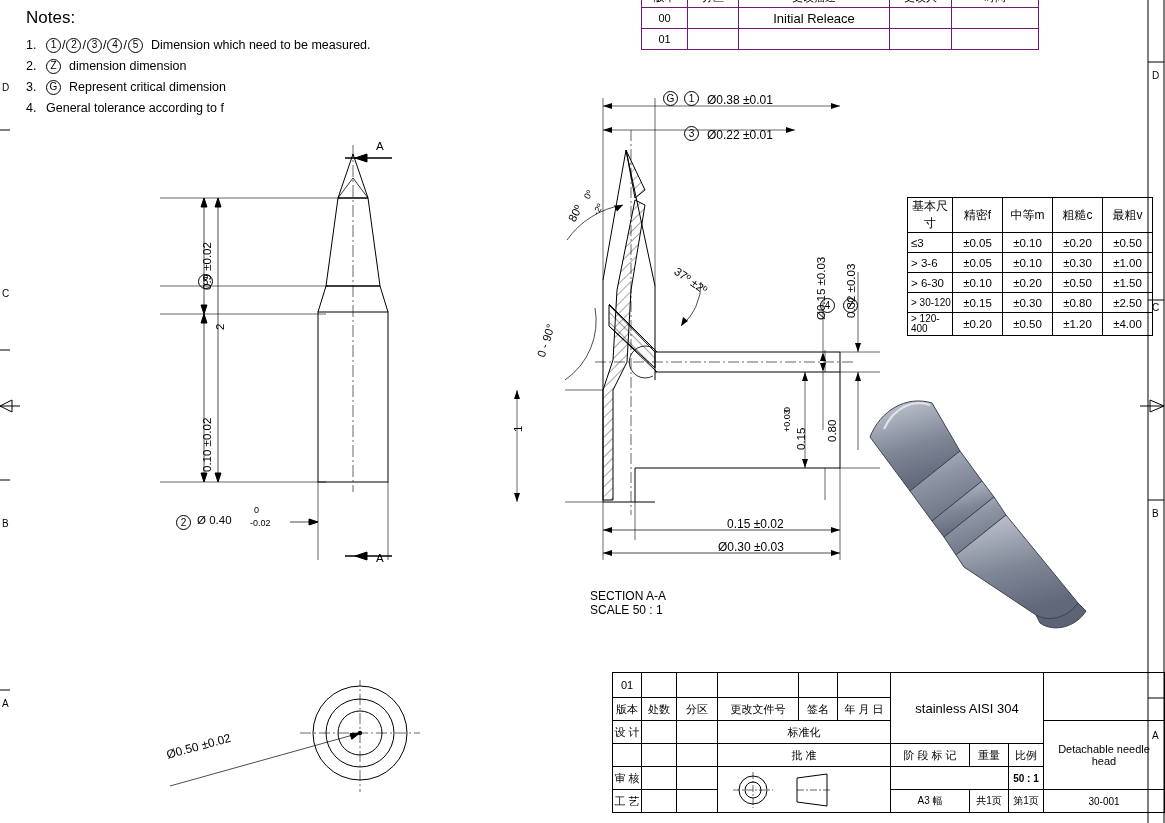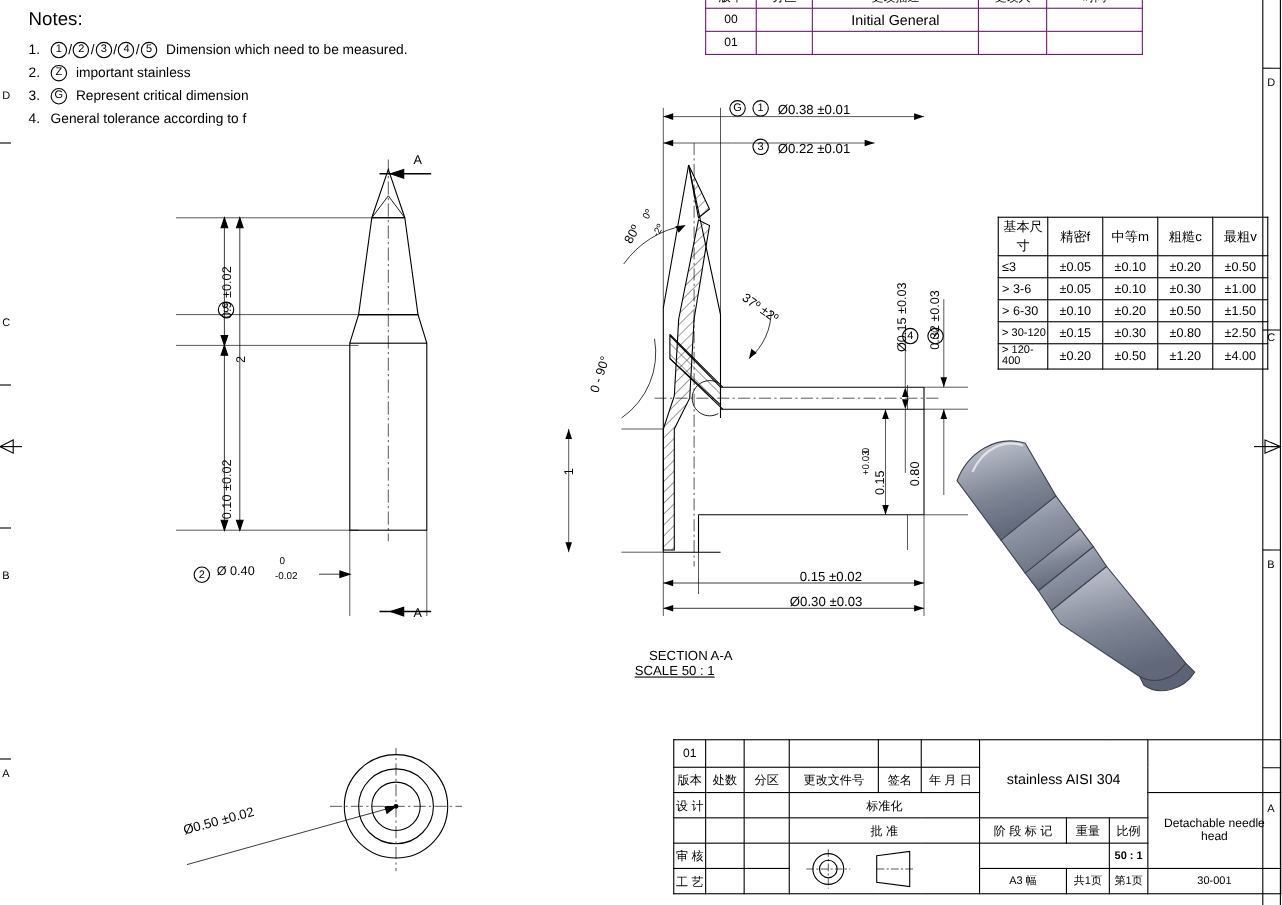--- a/index.html
+++ b/index.html
@@ -108,21 +108,21 @@
           <span class="circ">4</span>
             <span class="sep">/</span>
           <span class="circ">5</span>
           <span class="noteTxt">Dimension which need to be measured.</span>
         </span>
       </li>
       <li>
         <span class="num">2.</span>
         <span class="body">
           <span class="circ">Z</span>
-          <span class="noteTxt">important stainless</span>
+          <span class="noteTxt">dimension dimension</span>
         </span>
       </li>
       <li>
         <span class="num">3.</span>
         <span class="body">
           <span class="circ">G</span>
           <span class="noteTxt">Represent critical dimension</span>
         </span>
       </li>
       <li>
@@ -142,21 +142,21 @@
           <th class="rw1">分区</th>
           <th class="rw2">更改描述</th>
           <th class="rw3">更改人</th>
           <th class="rw4">时间</th>
         </tr>
       </thead>
       <tbody>
         <tr>
           <td>00</td>
           <td></td>
-          <td style="font-size:13px;">Initial General</td>
+          <td style="font-size:13px;">Initial Releace</td>
           <td></td>
           <td></td>
         </tr>
         <tr>
           <td>01</td>
           <td></td>
           <td></td>
           <td></td>
           <td></td>
         </tr>
@@ -416,21 +416,21 @@
 
   <div class="abs t" style="left:795px;top:450px;transform:rotate(-90deg);transform-origin:0 0;">0.15</div>
   <div class="abs t9" style="left:782px;top:432px;transform:rotate(-90deg);transform-origin:0 0;">+0.03</div>
   <div class="abs t9" style="left:782px;top:412px;transform:rotate(-90deg);transform-origin:0 0;">0</div>
   <div class="abs t" style="left:826px;top:442px;transform:rotate(-90deg);transform-origin:0 0;">0.80</div>
 
   <div class="abs t12" style="left:727px;top:517px;">0.15 ±0.02</div>
   <div class="abs t12" style="left:718px;top:540px;">Ø0.30 ±0.03</div>
 
   <div class="abs t12" style="left:590px;top:589px;">SECTION A-A</div>
-  <div class="abs t12" style="left:577px;top:603px;text-decoration:underline;">SCALE 50 : 1</div>
+  <div class="abs t12" style="left:590px;top:603px;">SCALE 50 : 1</div>
 
   <svg class="abs" style="left:840px;top:385px;" width="270" height="250">
     <defs>
       <linearGradient id="g1" x1="0" y1="0" x2="0.4" y2="1">
         <stop offset="0%" stop-color="#b9bfcb"></stop>
         <stop offset="45%" stop-color="#8e95a4"></stop>
         <stop offset="100%" stop-color="#6d7484"></stop>
       </linearGradient>
       <linearGradient id="g2" x1="0" y1="0" x2="0.3" y2="1">
         <stop offset="0%" stop-color="#c7ccd6"></stop>

